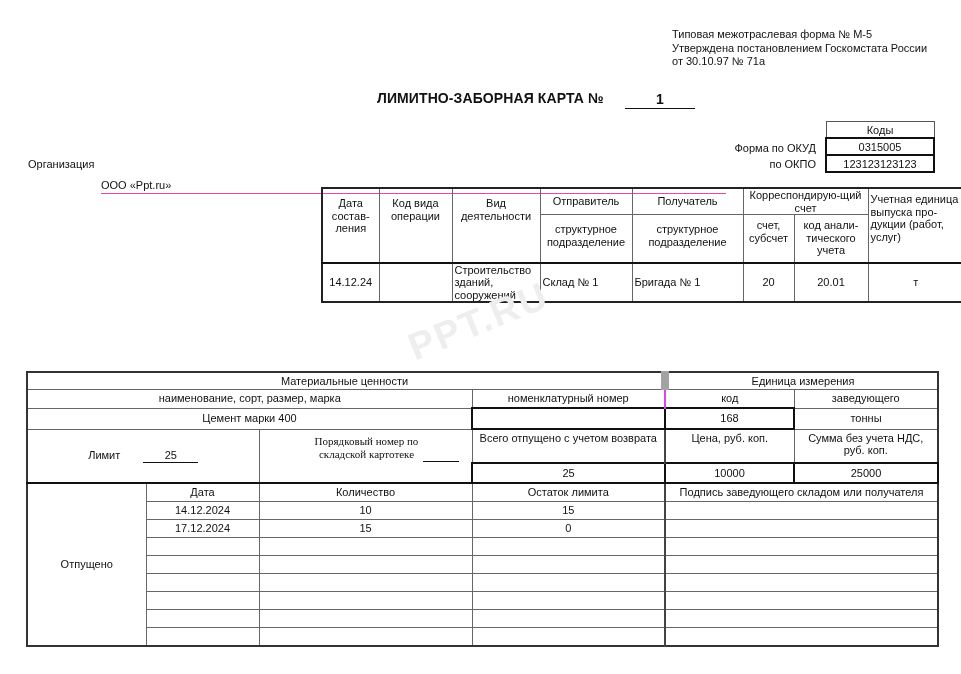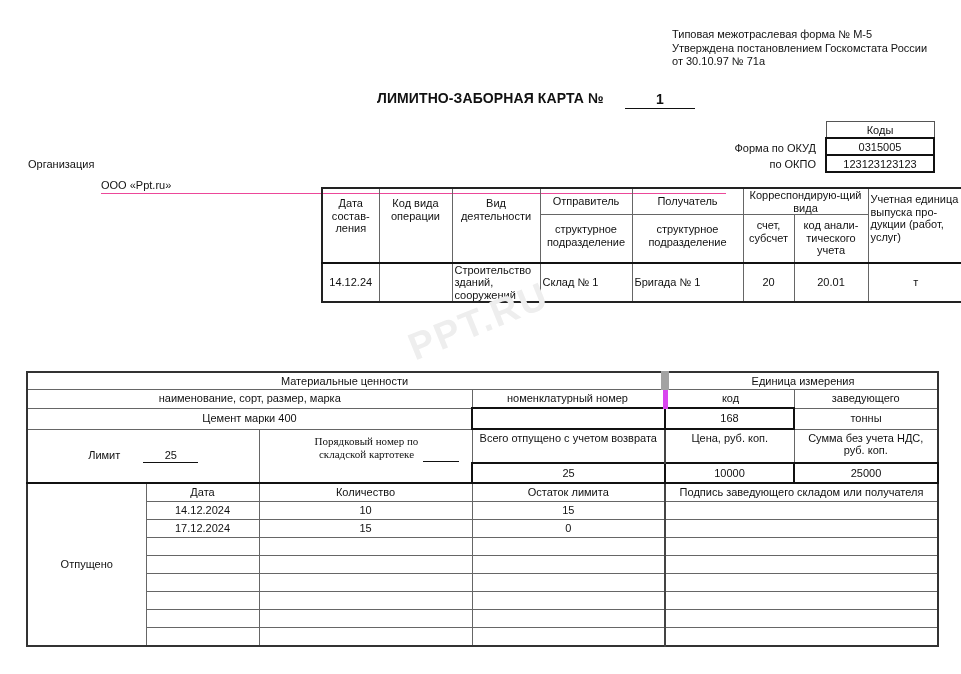--- a/index.html
+++ b/index.html
@@ -70,21 +70,21 @@
       <col style="width:74px">
       <col style="width:96px">
   </colgroup>
   <tbody>
       <tr style="height:26px">
     <td rowspan="2" style="vertical-align:top; padding-top:8px;">Дата состав-ления</td>
     <td rowspan="2" style="vertical-align:top; padding-top:8px;">Код вида операции</td>
     <td rowspan="2" style="vertical-align:top; padding-top:8px;">Вид деятельности</td>
     <td>Отправитель</td>
     <td>Получатель</td>
-    <td colspan="2" style="vertical-align:top;">Корреспондирую-щий вида</td>
+    <td colspan="2" style="vertical-align:top;">Корреспондирую-щий счет</td>
     <td rowspan="2" class="left" style="vertical-align:top; padding-top:4px;">Учетная единица выпуска про-дукции (работ, услуг)</td>
   </tr>
   <tr style="height:48px">
     <td style="vertical-align:top; padding-top:8px;">структурное подразделение</td>
     <td style="vertical-align:top; padding-top:8px;">структурное подразделение</td>
     <td style="vertical-align:top; padding-top:4px;">счет, субсчет</td>
     <td style="vertical-align:top; padding-top:4px;">код анали-тического учета</td>
   </tr>
   <tr style="height:38px; border-top:2px solid #111;">
     <td>14.12.24</td>
@@ -111,21 +111,21 @@
       <col style="width:144px">
   </colgroup>
   <tbody>
       <tr style="height:17px">
     <td colspan="4">Материальные ценности</td>
     <td colspan="2" style="border-left:8px solid #a3a3a3;">Единица измерения</td>
   </tr>
   <tr style="height:19px">
     <td colspan="3">наименование, сорт, размер, марка</td>
     <td>номенклатурный номер</td>
-    <td style="border-left:5px solid #d946ef;">код</td>
+    <td style="border-left:2px solid #d946ef;">код</td>
     <td>заведующего</td>
   </tr>
   <tr style="height:21px">
     <td colspan="3">Цемент марки 400</td>
     <td class="thick"></td>
     <td class="thick">168</td>
     <td>тонны</td>
   </tr>
   <tr style="height:34px">
     <td colspan="2" rowspan="2">

